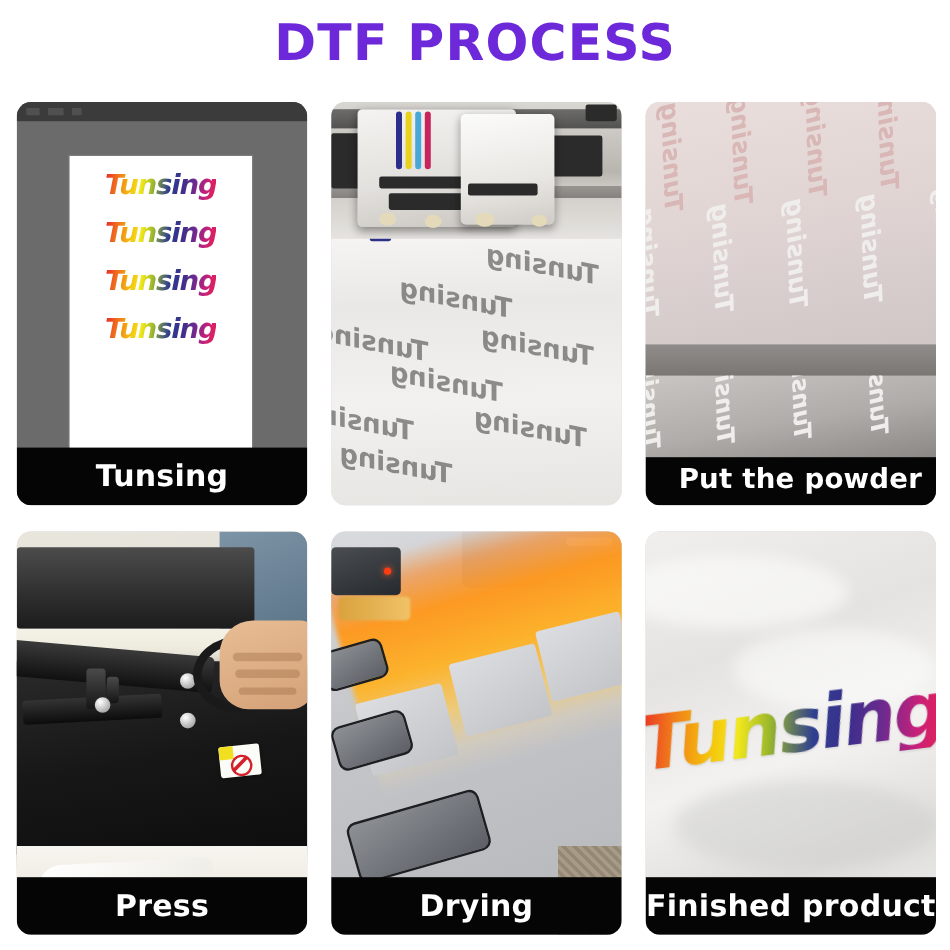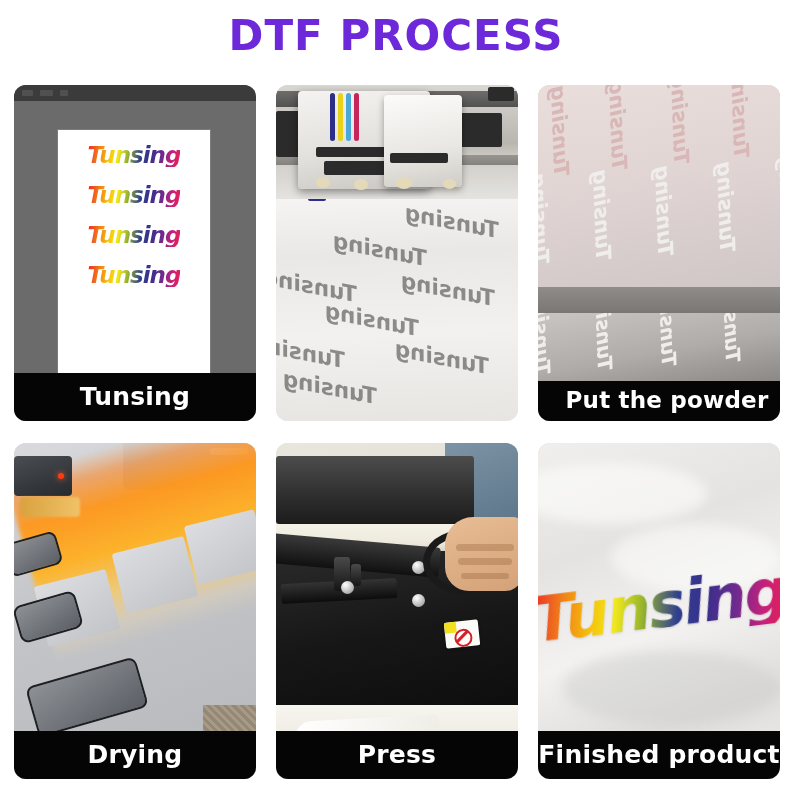--- a/index.html
+++ b/index.html
@@ -428,42 +428,20 @@
         </div>
       </div>
     </div>
     <div class="card-label two-line">
       <div>Put the powder</div>
     </div>
   </div>
 
   <div class="card">
     <div class="card-photo">
-      <div class="dry-bg">
-        <div class="dry-topbar">
-          <div class="dry-slot"></div>
-        </div>
-        <div class="dry-glow"></div>
-        <div class="dry-roller"></div>
-        <div class="dry-roller2"></div>
-        <div class="dry-led"></div>
-        <div class="dry-plate" style="left:26px;top:40%;width:74px;height:62px;transform:rotate(-14deg);"></div>
-        <div class="dry-plate" style="left:104px;top:30%;width:74px;height:62px;transform:rotate(-14deg);"></div>
-        <div class="dry-plate" style="left:176px;top:22%;width:72px;height:60px;transform:rotate(-14deg);"></div>
-        <div class="dry-hole" style="left:-8px;top:28%;width:50px;height:30px;transform:rotate(-16deg);"></div>
-        <div class="dry-hole" style="left:2px;top:46%;width:60px;height:34px;transform:rotate(-16deg);"></div>
-        <div class="dry-hole" style="left:16px;top:68%;width:110px;height:48px;transform:rotate(-16deg);"></div>
-        <div class="dry-mesh"></div>
-      </div>
-    </div>
-    <div class="card-label">Drying</div>
-  </div>
-
-  <div class="card">
-    <div class="card-photo">
       <div class="prs-bg">
         <div class="prs-blue"></div>
         <div class="prs-upperplate"></div>
         <div class="prs-cream"></div>
         <div class="prs-platen"></div>
         <div class="prs-arm"></div>
         <div class="prs-arm2"></div>
         <div class="prs-hinge" style="left:24%;top:34%;width:16px;height:34px;"></div>
         <div class="prs-hinge" style="left:31%;top:36%;width:10px;height:22px;"></div>
         <div class="prs-bolt" style="left:27%;top:41%;"></div>
@@ -480,20 +458,42 @@
           <div class="prs-noentry"></div>
         </div>
         <div class="prs-cloth"></div>
       </div>
     </div>
     <div class="card-label">Press</div>
   </div>
 
   <div class="card">
     <div class="card-photo">
+      <div class="dry-bg">
+        <div class="dry-topbar">
+          <div class="dry-slot"></div>
+        </div>
+        <div class="dry-glow"></div>
+        <div class="dry-roller"></div>
+        <div class="dry-roller2"></div>
+        <div class="dry-led"></div>
+        <div class="dry-plate" style="left:26px;top:40%;width:74px;height:62px;transform:rotate(-14deg);"></div>
+        <div class="dry-plate" style="left:104px;top:30%;width:74px;height:62px;transform:rotate(-14deg);"></div>
+        <div class="dry-plate" style="left:176px;top:22%;width:72px;height:60px;transform:rotate(-14deg);"></div>
+        <div class="dry-hole" style="left:-8px;top:28%;width:50px;height:30px;transform:rotate(-16deg);"></div>
+        <div class="dry-hole" style="left:2px;top:46%;width:60px;height:34px;transform:rotate(-16deg);"></div>
+        <div class="dry-hole" style="left:16px;top:68%;width:110px;height:48px;transform:rotate(-16deg);"></div>
+        <div class="dry-mesh"></div>
+      </div>
+    </div>
+    <div class="card-label">Drying</div>
+  </div>
+
+  <div class="card">
+    <div class="card-photo">
       <div class="fin-bg">
         <div class="fin-fold" style="left:-10%;top:6%;width:80%;height:18%;background:rgba(255,255,255,.55);"></div>
         <div class="fin-fold" style="left:10%;top:62%;width:90%;height:22%;background:rgba(205,205,205,.45);"></div>
         <div class="fin-fold" style="left:30%;top:24%;width:70%;height:20%;background:rgba(255,255,255,.5);"></div>
         <div class="fin-logo">
           <span class="tunsing big">Tunsing</span>
         </div>
       </div>
     </div>
     <div class="card-label">Finished product</div>

